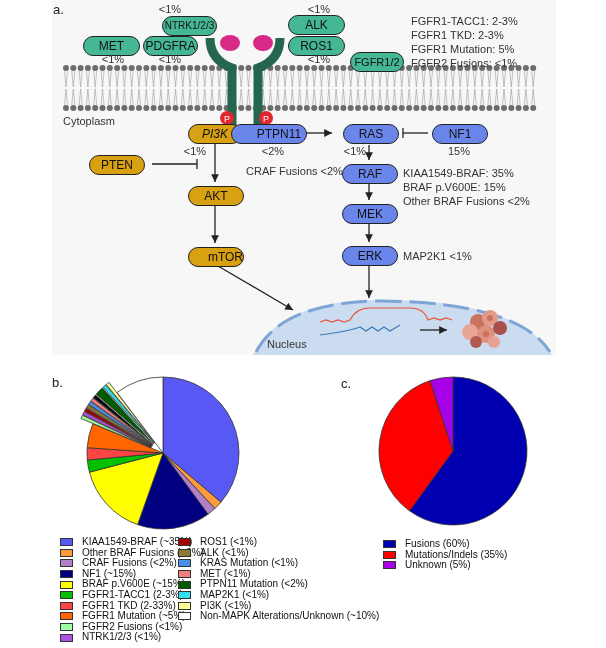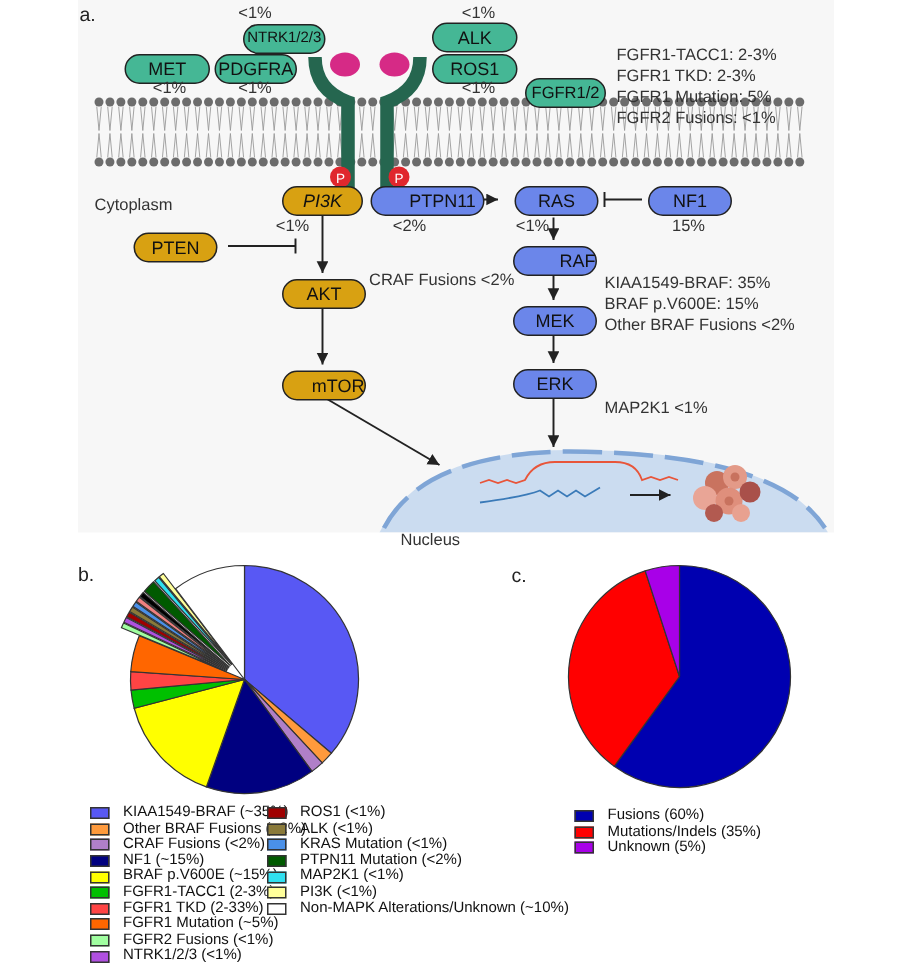--- a/index.html
+++ b/index.html
@@ -5,21 +5,21 @@
   html, body { margin:0; padding:0; background:#fff; }
   body { width:606px; height:648px; position:relative; overflow:hidden; font-family:"Liberation Sans", sans-serif; }
   .panel-a { position:absolute; left:0; top:0; width:606px; height:355px; }
   .panel-a-bg { position:absolute; left:52px; top:0; width:504px; height:355px; background:#f7f7f7; }
   .lbl { position:absolute; font-size:13px; color:#222; }
   .pill { position:absolute; height:18px; border:1.6px solid #222; border-radius:10px; text-align:center; line-height:18px; font-size:12px; color:#111; box-sizing:content-box; }
   .teal { background:#45b795; }
   .gold { background:#d8a112; }
   .blue { background:#6b86ea; }
   .pct { position:absolute; font-size:11px; color:#333; text-align:center; }
-  .note { position:absolute; font-size:11px; color:#333; line-height:14px; white-space:nowrap;margin-top:16px; }
+  .note { position:absolute; font-size:11px; color:#333; line-height:14px; white-space:nowrap; }
   svg { position:absolute; left:0; top:0; }
   .legend-b { position:absolute; left:60px; top:537px; font-family:"Liberation Sans", sans-serif; font-size:10px; color:#111; }
   .legend-col { position:absolute; top:0; }
   .leg-item { height:10.6px; line-height:10.6px; white-space:nowrap; display:flex; align-items:center; }
   .sw { display:inline-block; width:11px; height:6px; border:1px solid #333; margin-right:9px; }
   .legend-c { position:absolute; left:383px; top:539px; font-size:10px; color:#111; }
   .legend-c .leg-item { height:10.5px; line-height:10.5px; }
 </style>
 </head>
 <body>
@@ -294,31 +294,31 @@
     <div>FGFR1-TACC1: 2-3%</div>
     <div>FGFR1 TKD: 2-3%</div>
     <div>FGFR1 Mutation: 5%</div>
     <div>FGFR2 Fusions: &lt;1%</div>
   </div>
 
   <div class="note" style="left:63px;top:114px;">Cytoplasm</div>
 
   <div class="pill gold" style="left:188px;top:124px;width:52px;font-style:italic;">PI3K</div>
   <div class="pct" style="left:180px;top:145px;width:30px;">&lt;1%</div>
-  <div class="pill blue" style="left:247px;top:124px;width:54px;padding-left:20px;">PTPN11</div>
+  <div class="pill blue" style="left:231px;top:124px;width:54px;padding-left:20px;">PTPN11</div>
   <div class="pct" style="left:258px;top:145px;width:30px;">&lt;2%</div>
   <div class="pill blue" style="left:343px;top:124px;width:54px;">RAS</div>
   <div class="pct" style="left:340px;top:145px;width:30px;">&lt;1%</div>
   <div class="pill blue" style="left:432px;top:124px;width:54px;">NF1</div>
   <div class="pct" style="left:444px;top:145px;width:30px;">15%</div>
   <div class="pill gold" style="left:89px;top:155px;width:54px;">PTEN</div>
   <div class="pill gold" style="left:188px;top:186px;width:54px;">AKT</div>
   <div class="pill gold" style="left:188px;top:247px;width:54px;text-align:right;">mTOR</div>
   <div class="note" style="left:246px;top:164px;">CRAF Fusions &lt;2%</div>
-  <div class="pill blue" style="left:342px;top:164px;width:54px;text-align:right;">RAF</div>
+  <div class="pill blue" style="left:342px;top:164px;width:54px;">RAF</div>
   <div class="note" style="left:403px;top:166px;">
     <div>KIAA1549-BRAF: 35%</div>
     <div>BRAF p.V600E: 15%</div>
     <div>Other BRAF Fusions &lt;2%</div>
   </div>
   <div class="pill blue" style="left:342px;top:204px;width:54px;">MEK</div>
   <div class="pill blue" style="left:342px;top:246px;width:54px;">ERK</div>
   <div class="note" style="left:403px;top:249px;">MAP2K1 &lt;1%</div>
   <div class="note" style="left:267px;top:337px;">Nucleus</div>
 </div>
@@ -404,20 +404,24 @@
       </div>
       <div class="leg-item">
         <span class="sw" style="background: rgb(138, 122, 58);"></span>
         <span>ALK (&lt;1%)</span>
       </div>
       <div class="leg-item">
         <span class="sw" style="background: rgb(74, 144, 232);"></span>
         <span>KRAS Mutation (&lt;1%)</span>
       </div>
       <div class="leg-item">
+        <span class="sw" style="background: rgb(240, 128, 128);"></span>
+        <span>MET (&lt;1%)</span>
+      </div>
+      <div class="leg-item">
         <span class="sw" style="background: rgb(0, 90, 0);"></span>
         <span>PTPN11 Mutation (&lt;2%)</span>
       </div>
       <div class="leg-item">
         <span class="sw" style="background: rgb(48, 224, 240);"></span>
         <span>MAP2K1 (&lt;1%)</span>
       </div>
       <div class="leg-item">
         <span class="sw" style="background: rgb(255, 255, 153);"></span>
         <span>PI3K (&lt;1%)</span>

